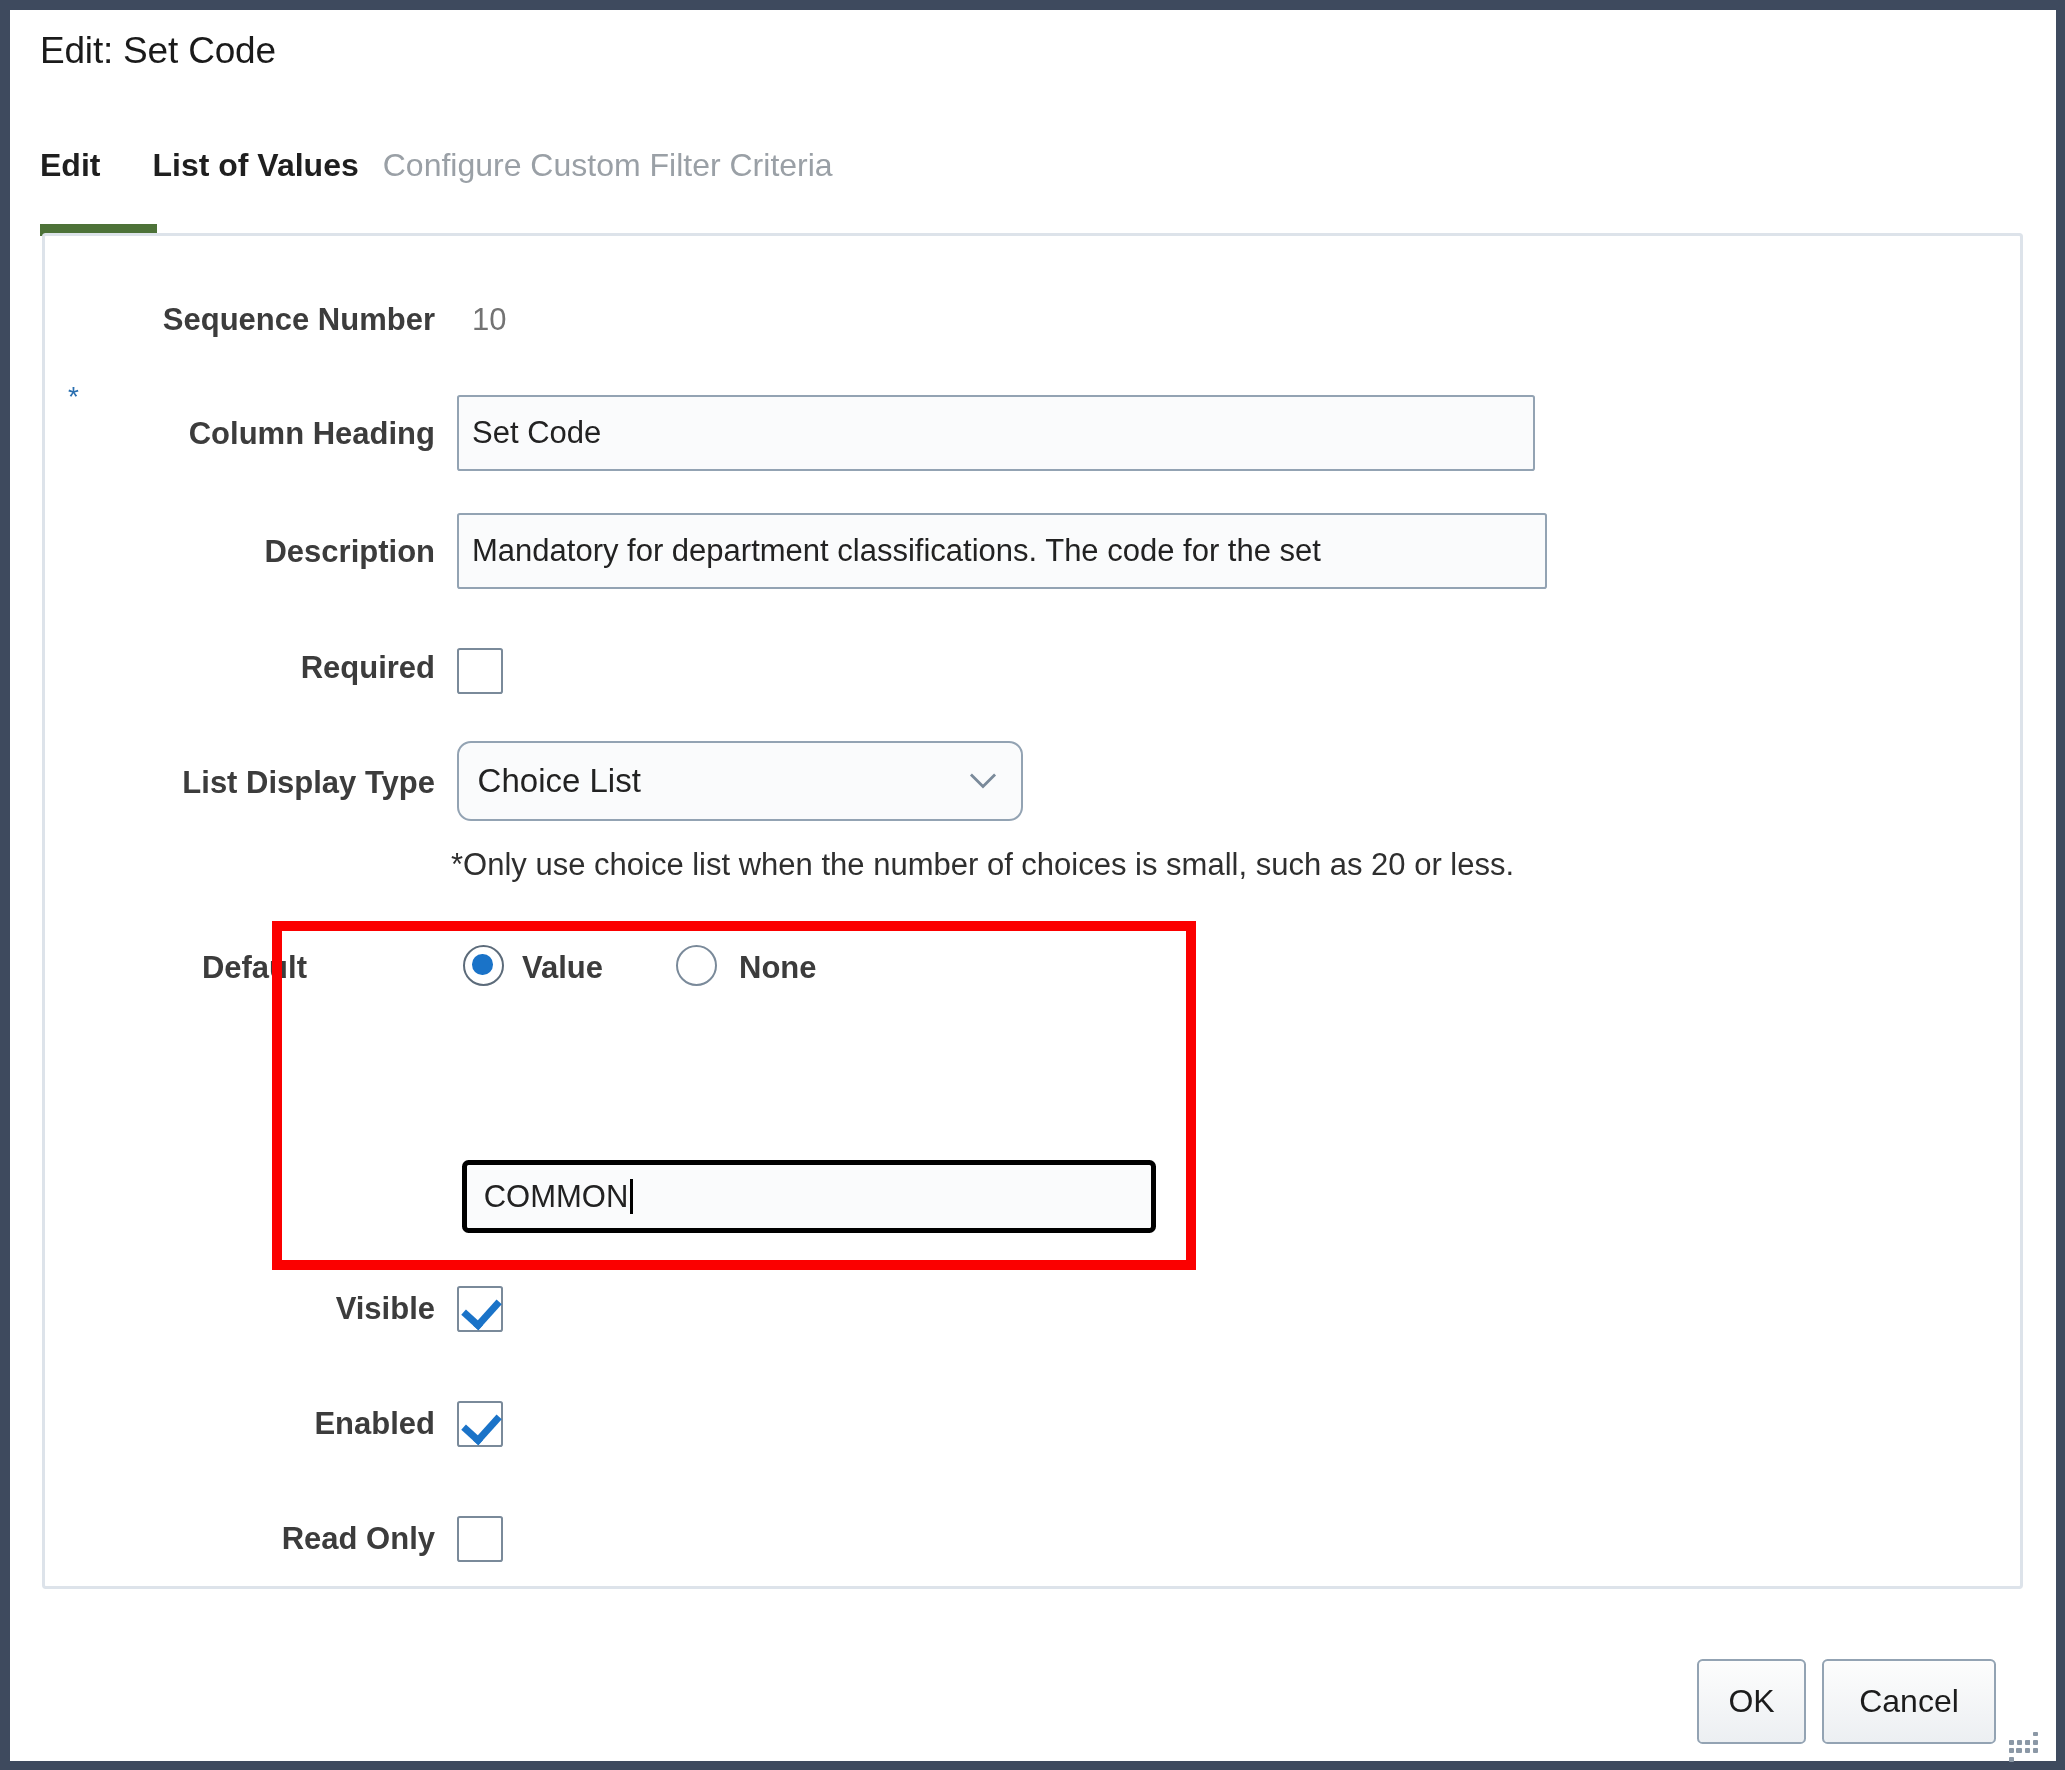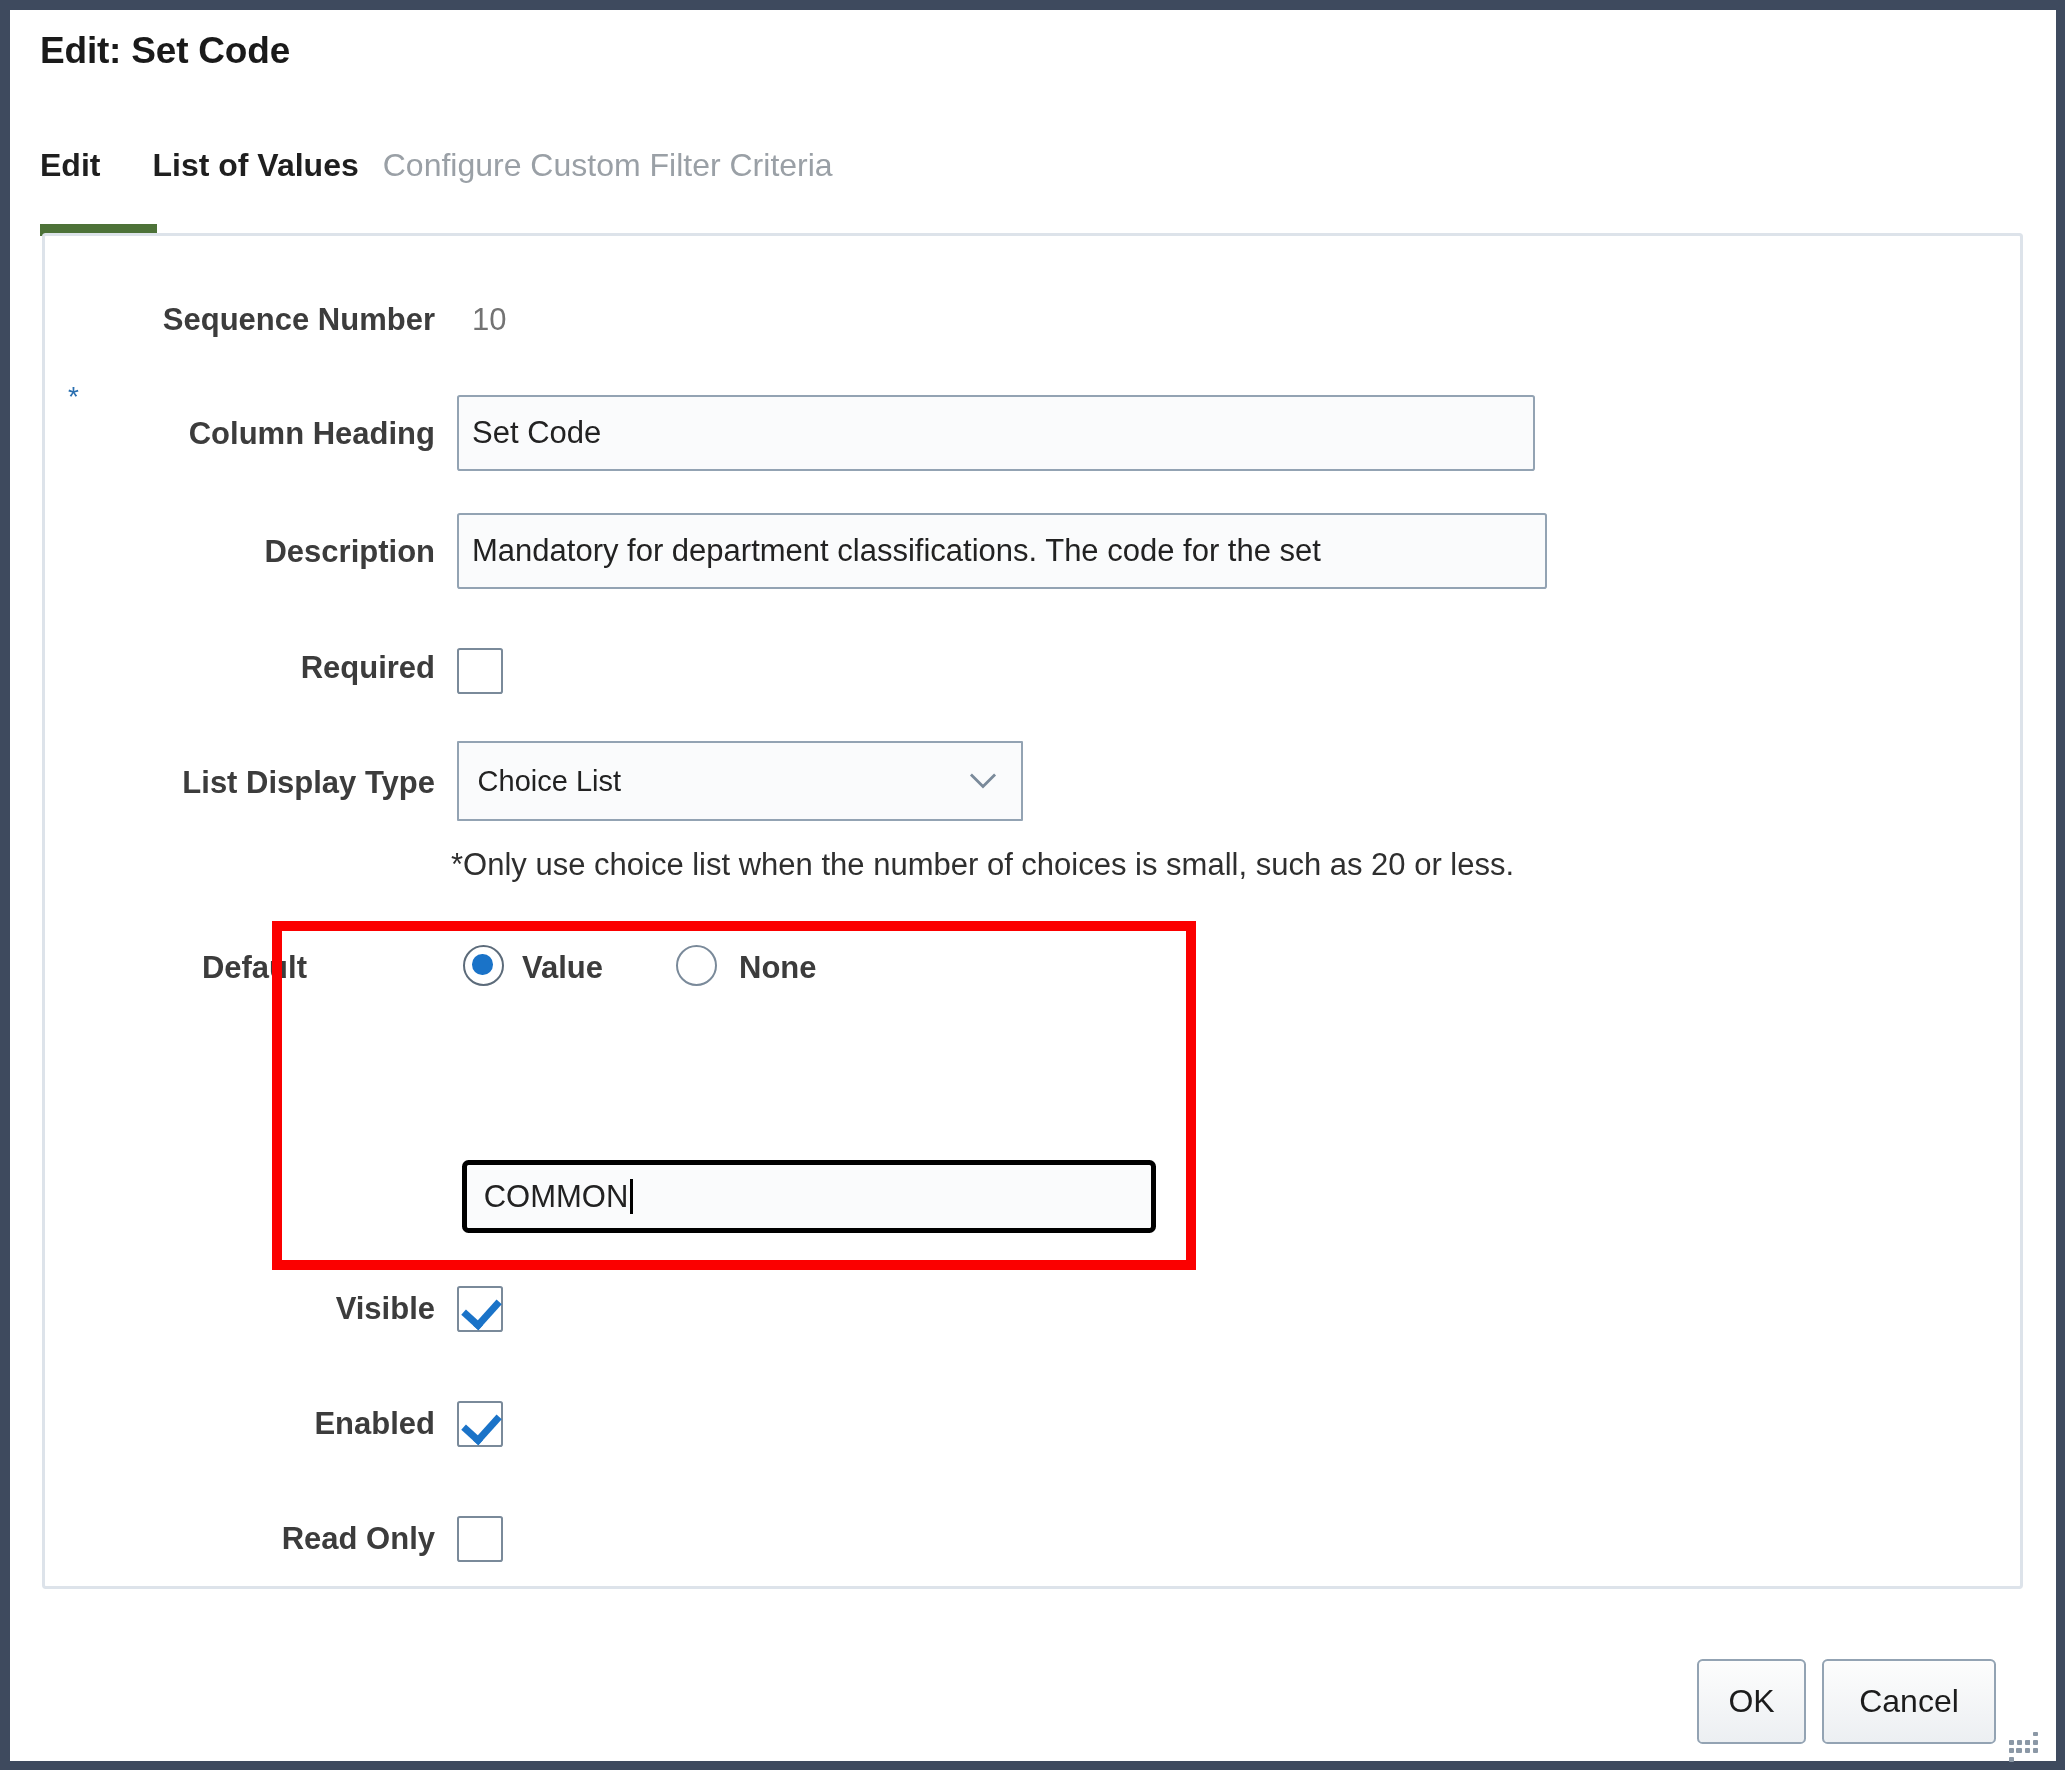--- a/index.html
+++ b/index.html
@@ -25,21 +25,21 @@
     position: relative;
     width: 100%; height: 100%;
     background: #ffffff;
   }
 
   
   #dialog-title {
     position: absolute;
     left: 30px; top: 20.4px;
     font-size: 37px;
-    font-weight: bold;
+    font-weight: normal;
     color: #1a1a1a;
     letter-spacing: -0.2px;
     white-space: nowrap;
   }
 
   
   #tab-bar {
     position: absolute;
     left: 30px; top: 137px;
     height: 63px;
@@ -116,22 +116,22 @@
     padding-left: 13px;
     overflow: hidden;
     white-space: nowrap;
   }
 
   
   .tselect {
     position: absolute;
     background: #fafbfc;
     border: 2.8px solid #93a3b3;
-    border-radius: 1px;
-    font-size: 29px;
+    border-radius: 14px;
+    font-size: 33px;
     color: #222222;
     display: flex;
     align-items: center;
     padding-left: 18.6px;
     white-space: nowrap;
     text-align: center;
   }
   .chev {
     position: absolute;
     right: 24px;

